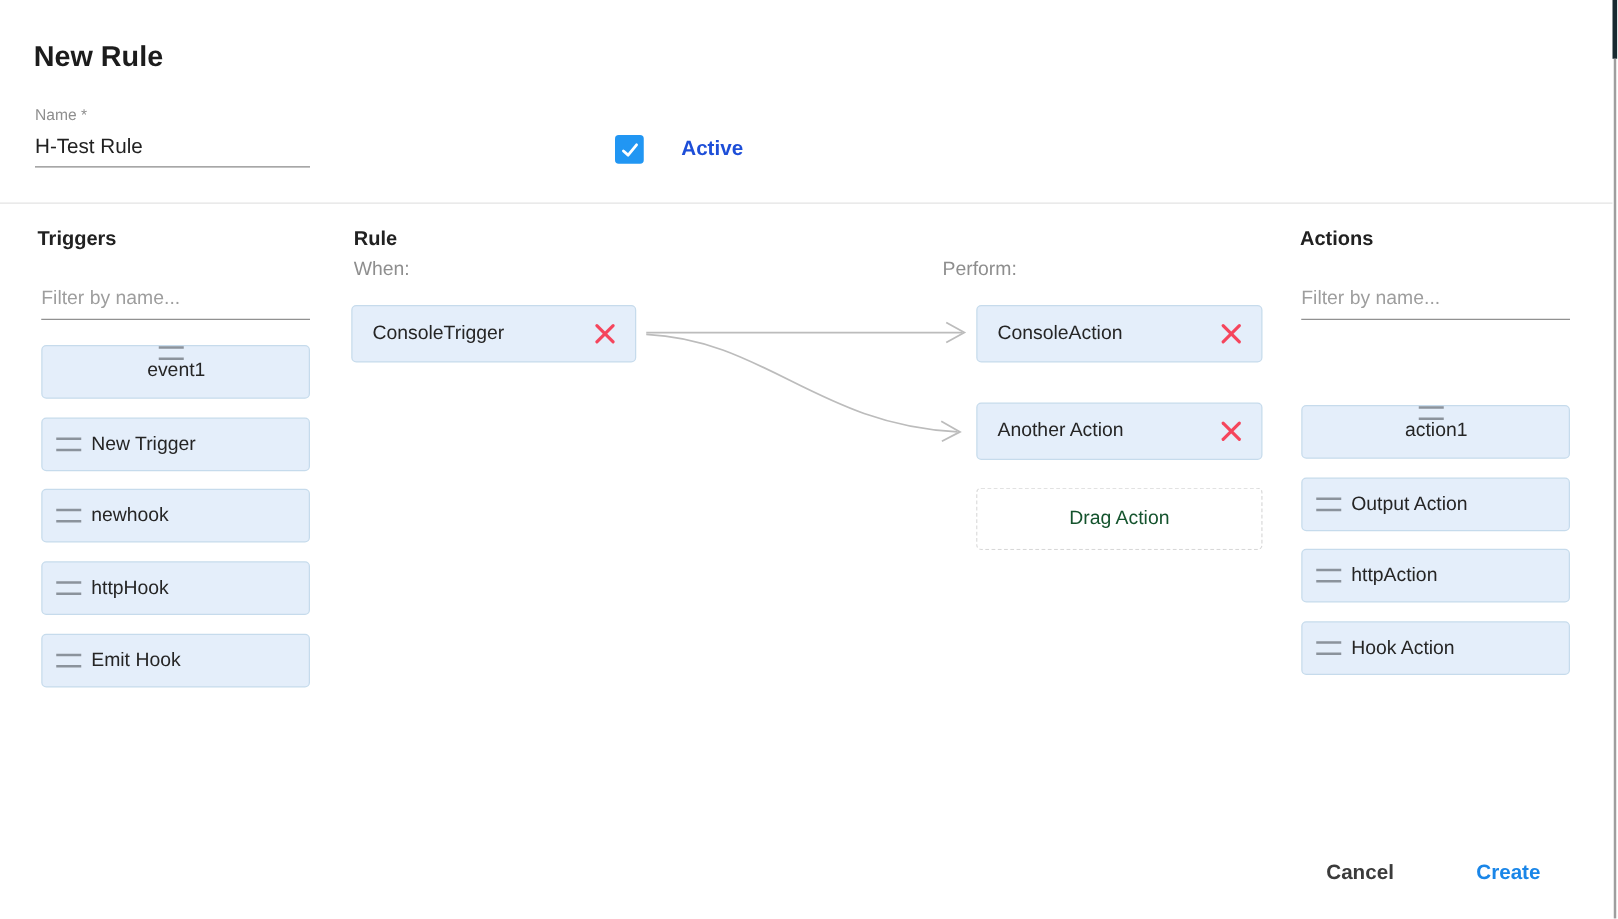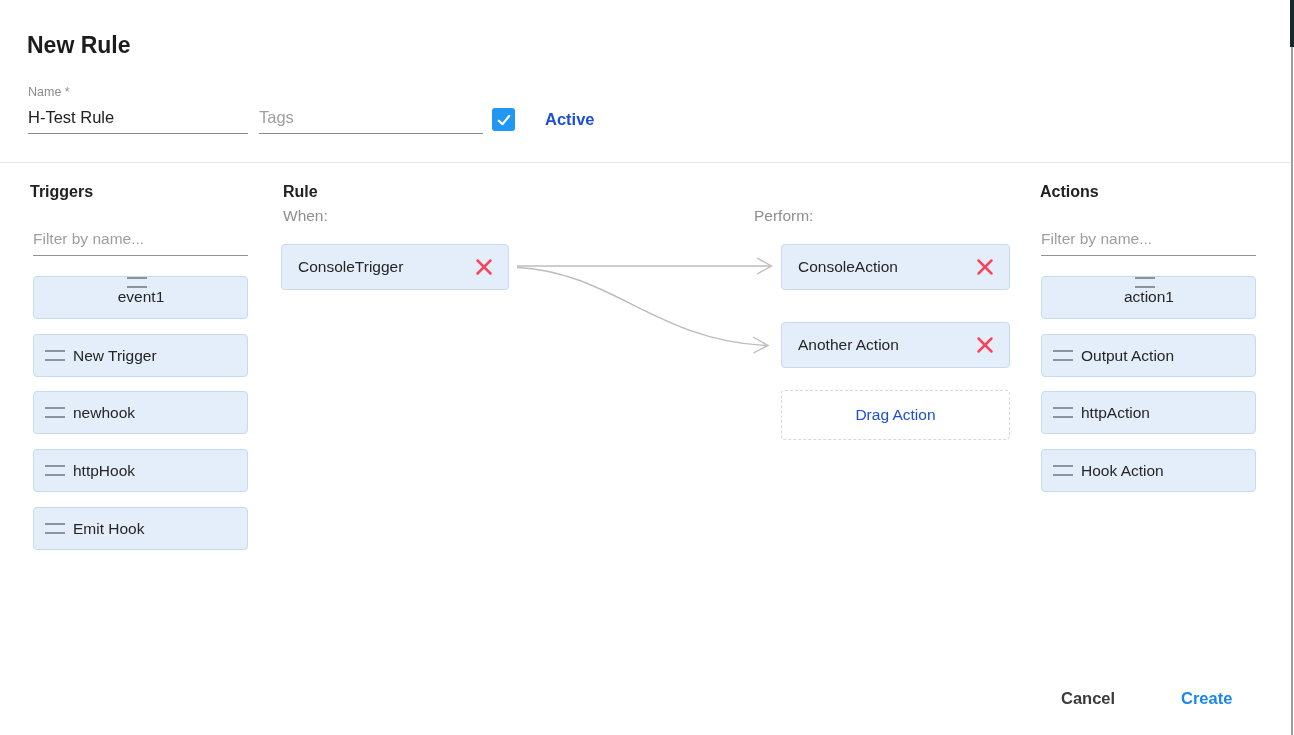--- a/index.html
+++ b/index.html
@@ -51,41 +51,41 @@
     background:#e4eefa; border:1px solid #c6dbec; border-radius:4px;
     display:flex; align-items:center; padding:0 10px 0 11px;
     font-size:15.5px; color:#252525; cursor:grab;
   }
   .drag-handle {
     width:20px; height:7px; box-sizing:content-box;
     border-top:2px solid #8b939c; border-bottom:2px solid #8b939c;
     margin-right:8px; flex:0 0 auto;
   }
   .t-col { left:33px; }
-  .a-col { left:1041px; }
+  .a-col { left:1041px;margin-top:48px; }
   .row0 { top:276px;flex-direction:column; } .row1 { top:334px; } .row2 { top:391px; }
   .row3 { top:449px; } .row4 { top:507px; }
 
   .rule-box {
     position:absolute; height:46px; box-sizing:border-box;
     background:#e4eefa; border:1px solid #c6dbec; border-radius:4px;
     display:flex; align-items:center; justify-content:space-between;
     padding:0 13px 0 16px; font-size:15.5px; color:#252525;
   }
   .when-box    { left:281px; top:244px; width:228px; }
   .perform-box { left:781px; width:229px; }
   .pbox0 { top:244px; } .pbox1 { top:322px; }
 
   .x-btn { width:22px; height:22px; cursor:pointer; flex:0 0 auto; }
 
   .drop-zone {
     left:781px; top:390px; width:229px; height:50px; box-sizing:border-box;
     border:1px dashed #d8d8d8; border-radius:4px; background:#ffffff;
     display:flex; align-items:center; justify-content:center;
-    font-size:15.5px; color:#1d4ed8;
+    font-size:15.5px; color:#14532d;
   }
 
   .arrows { left:0; top:0; pointer-events:none; }
 
   .footer-btn {
     position:absolute; top:684px; height:28px; line-height:28px;
     background:none; border:none; padding:0; cursor:pointer;
     font-family:"Liberation Sans", sans-serif; font-size:16.5px; font-weight:bold;
   }
   .cancel-btn { left:1061px; color:#3b3b3b; }
@@ -96,21 +96,20 @@
 </style>
 </head>
 <body>
 
 <div class="stage">
 
   <div class="abs dialog-title">New Rule</div>
 
   <div class="abs field-label">Name *</div>
   <input class="underline-input name-input" value="H-Test Rule" style="">
-  <input class="underline-input tags-input" placeholder="Tags" style="">
 
   <div class="abs checkbox">
     <svg width="18" height="18" viewBox="0 0 24 24">
       <polyline points="5,13 10,17.5 19,6.5" fill="none" stroke="#ffffff" stroke-width="3" stroke-linecap="round" stroke-linejoin="round"></polyline>
     </svg>
   </div>
   <div class="abs active-label">Active</div>
 
   <div class="abs divider"></div>
 

